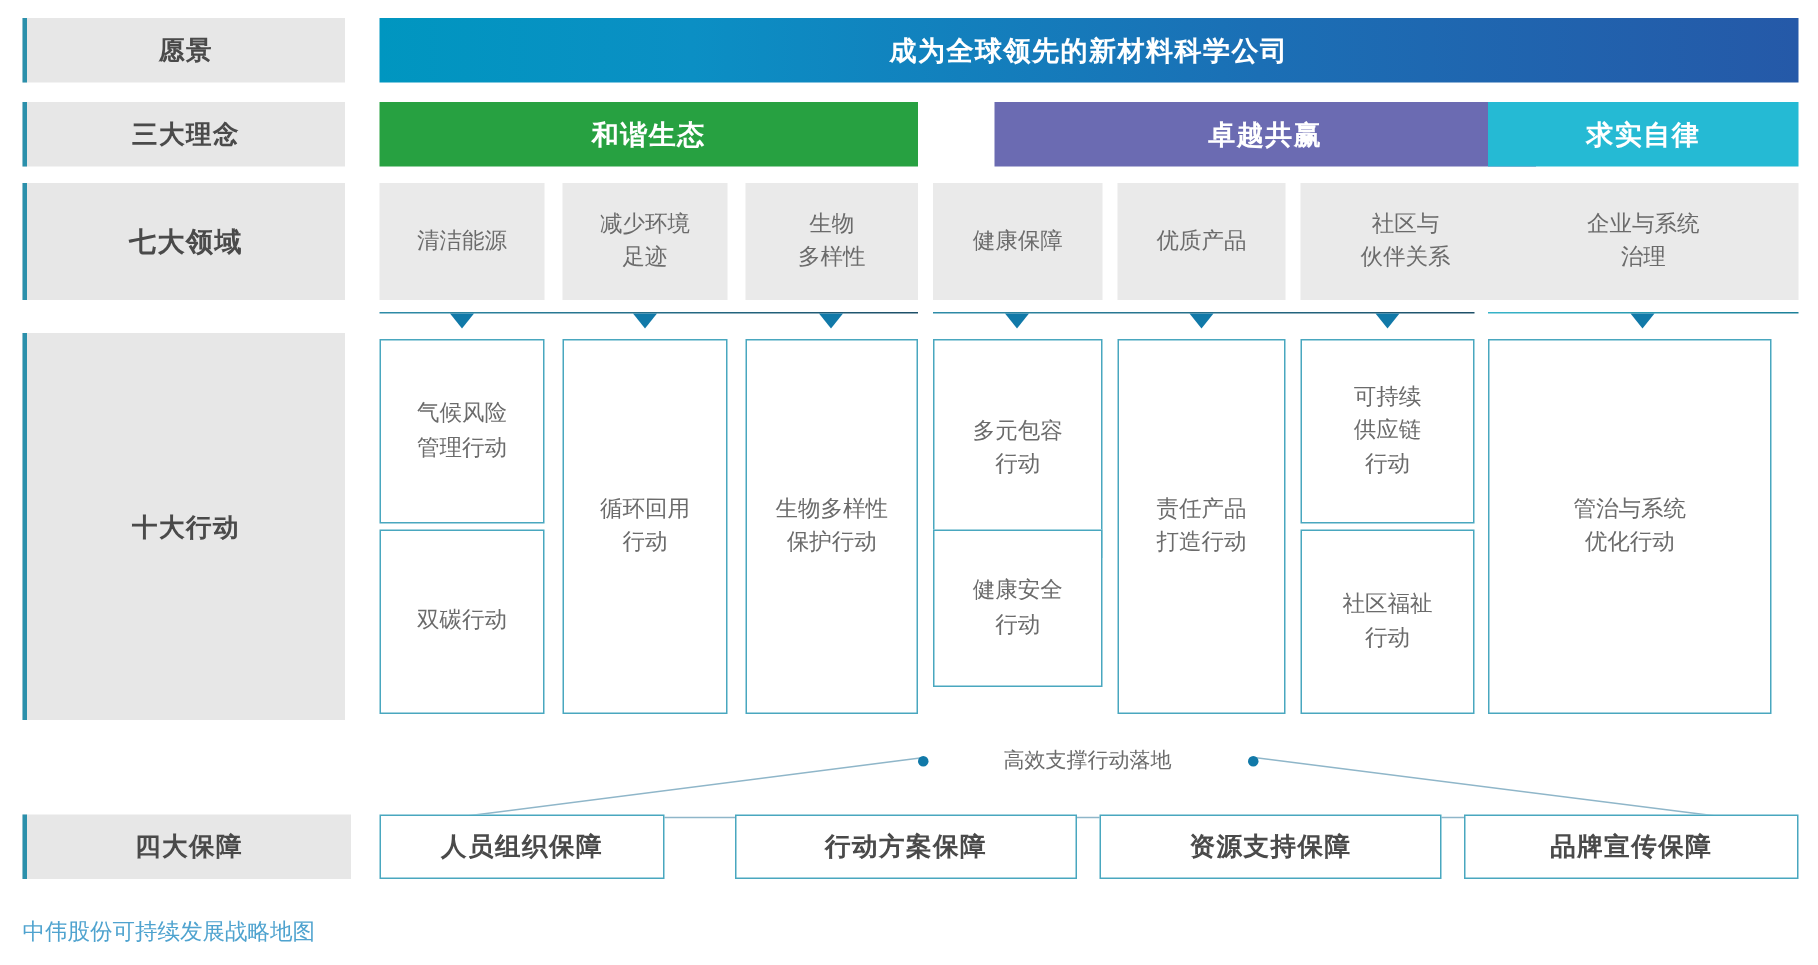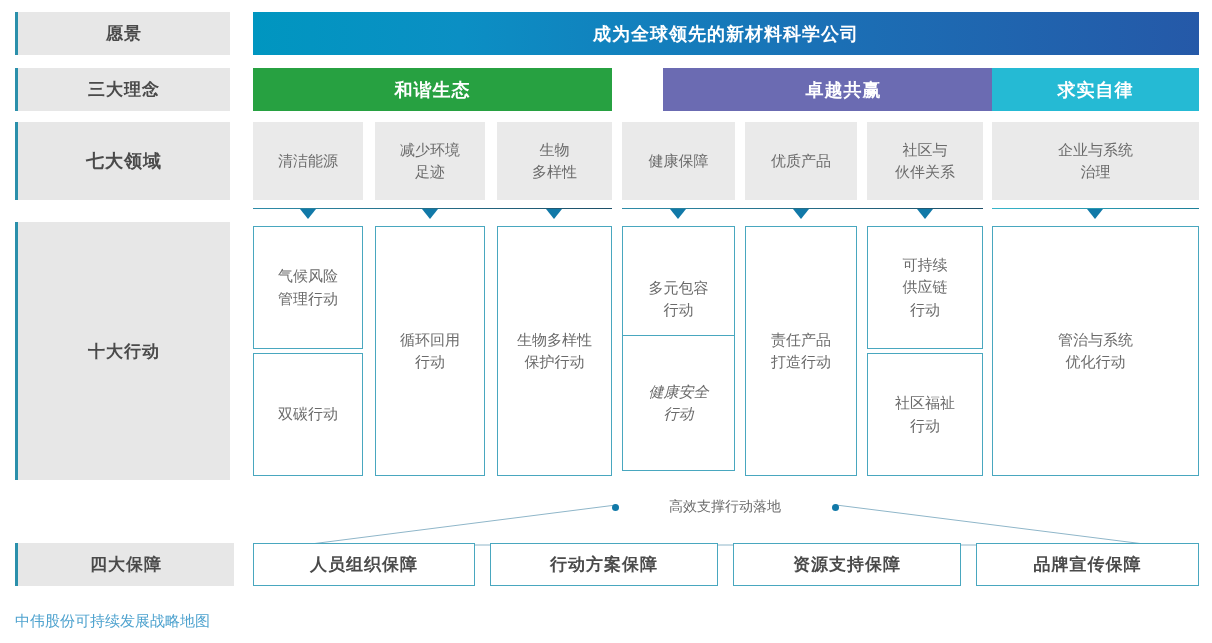--- a/index.html
+++ b/index.html
@@ -192,21 +192,21 @@
   <div class="domain-box" style="left:497px; top:122px; width:115px; height:78px;">
     <span style="white-space:pre-line;">生物
 多样性</span>
   </div>
   <div class="domain-box" style="left:622px; top:122px; width:113px; height:78px;">
     <span style="white-space:pre-line;">健康保障</span>
   </div>
   <div class="domain-box" style="left:745px; top:122px; width:112px; height:78px;">
     <span style="white-space:pre-line;text-align:center;">优质产品</span>
   </div>
-  <div class="domain-box" style="left:867px; top:122px; width:116px; height:78px;">
+  <div class="domain-box" style="left:867px; top:122px; width:116px; height:78px;padding-left:12px;">
     <span style="white-space:pre-line;">社区与
 伙伴关系</span>
   </div>
   <div class="domain-box" style="left:992px; top:122px; width:207px; height:78px;">
     <span style="white-space:pre-line;">企业与系统
 治理</span>
   </div>
 
   <div class="group-line" style="left:253px; top:208px; width:359px; background:linear-gradient(90deg,#2e8ca8,#1d4f68);"></div>
   <div class="group-line" style="left:622px; top:208px; width:361px; background:linear-gradient(90deg,#2e8ca8,#1d4f68);"></div>
@@ -232,58 +232,58 @@
 行动</span>
   </div>
   <div class="action-box" style="left:497px; top:226px; width:115px; height:250px;">
     <span style="white-space:pre-line;">生物多样性
 保护行动</span>
   </div>
   <div class="action-box" style="left:622px; top:226px; width:113px; height:146px;">
     <span style="white-space:pre-line;">多元包容
 行动</span>
   </div>
-  <div class="action-box" style="left:622px; top:335px; width:113px; height:136px;font-style:italic;">
+  <div class="action-box" style="left:622px; top:353px; width:113px; height:105px;">
     <span style="white-space:pre-line;">健康安全
 行动</span>
   </div>
   <div class="action-box" style="left:745px; top:226px; width:112px; height:250px;">
     <span style="white-space:pre-line;">责任产品
 打造行动</span>
   </div>
   <div class="action-box" style="left:867px; top:226px; width:116px; height:123px;">
     <span style="white-space:pre-line;">可持续
 供应链
 行动</span>
   </div>
   <div class="action-box" style="left:867px; top:353px; width:116px; height:123px;">
     <span style="white-space:pre-line;">社区福祉
 行动</span>
   </div>
-  <div class="action-box" style="left:992px; top:226px; width:207px; height:250px;">
+  <div class="action-box" style="left:992px; top:226px; width:189px; height:250px;">
     <span style="white-space:pre-line;">管治与系统
 优化行动</span>
   </div>
 
   <svg class="diag" width="1212" height="120" style="left:0; top:485px;" viewBox="0 0 1212 120">
     <line x1="303" y1="545" x2="616" y2="505" stroke="#8fb6c9" stroke-width="1" transform="translate(0,-485)"></line>
     <line x1="836" y1="505" x2="1152" y2="545" stroke="#8fb6c9" stroke-width="1" transform="translate(0,-485)"></line>
     <path d="M303,545 L303,572" stroke="#8fb6c9" stroke-width="1" fill="none" transform="translate(0,-485)"></path>
     <path d="M1152,545 L1152,572" stroke="#8fb6c9" stroke-width="1" fill="none" transform="translate(0,-485)"></path>
     <path d="M303,545 L1152,545" stroke="#8fb6c9" stroke-width="1" fill="none" transform="translate(0,-485)"></path>
   </svg>
 
   <div class="dot" style="left:612px; top:504px;"></div>
   <div class="dot" style="left:832px; top:504px;"></div>
 
   <div class="support-text" style="left:640px; top:498px; width:170px;">
     <span>高效支撑行动落地</span>
   </div>
 
-  <div class="guarantee-box" style="left:253px; top:543px; width:222px; height:43px;text-align:center;">
+  <div class="guarantee-box" style="left:253px; top:543px; width:190px; height:43px;text-align:center;">
     <span>人员组织保障</span>
   </div>
   <div class="guarantee-box" style="left:490px; top:543px; width:228px; height:43px;">
     <span>行动方案保障</span>
   </div>
   <div class="guarantee-box" style="left:733px; top:543px; width:228px; height:43px;">
     <span>资源支持保障</span>
   </div>
   <div class="guarantee-box" style="left:976px; top:543px; width:223px; height:43px;">
     <span>品牌宣传保障</span>

